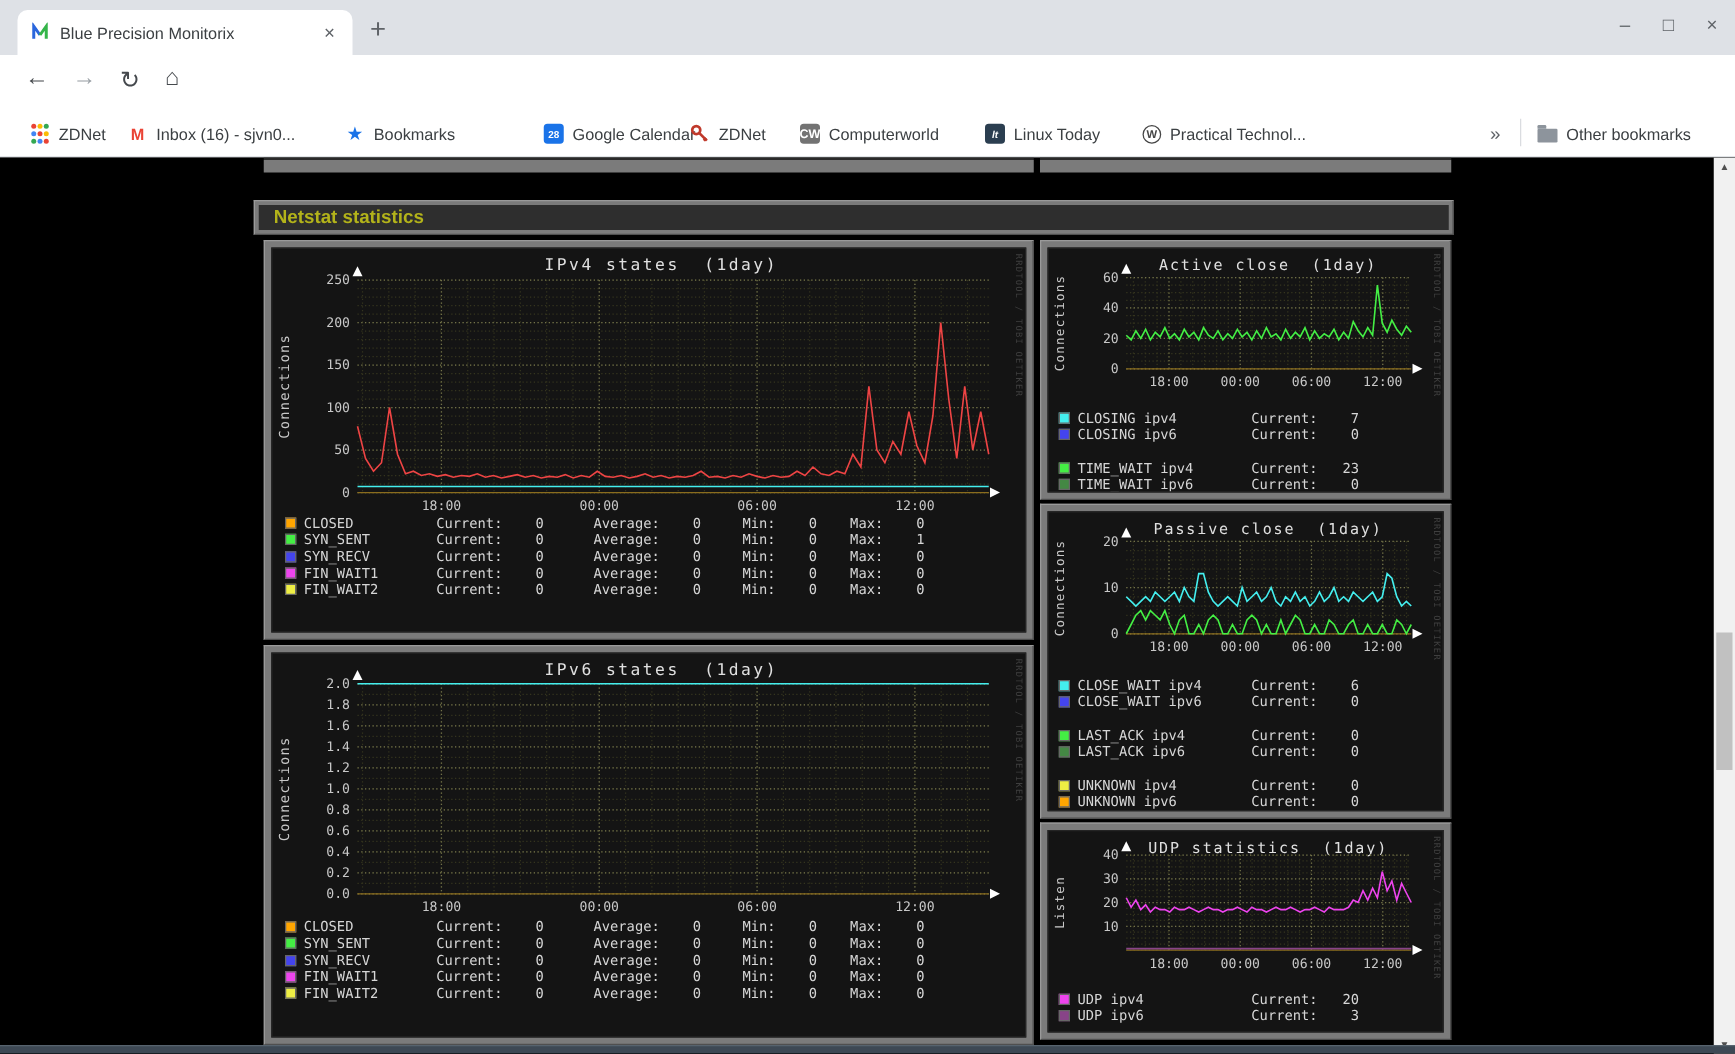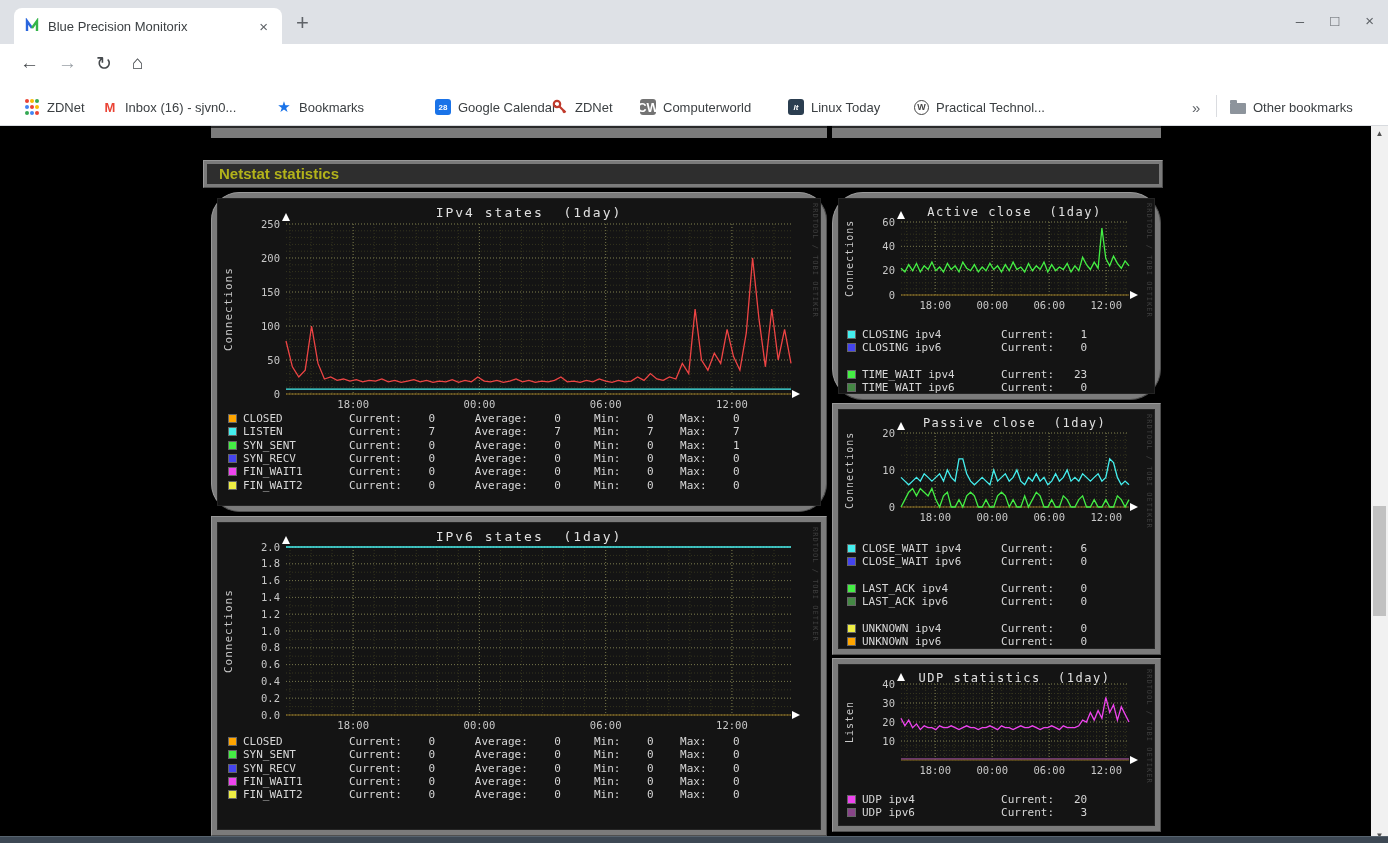--- a/index.html
+++ b/index.html
@@ -208,21 +208,21 @@
       <span class="bm-ic16">
         <svg width="16" height="16" viewBox="0 0 16 16">
             <circle cx="5" cy="5" r="3.2" stroke="#c0392b" stroke-width="2.2" fill="none"></circle>
             <line x1="7.5" y1="7.5" x2="13.5" y2="13.5" stroke="#c0392b" stroke-width="2.2"></line>
             <line x1="11" y1="13.5" x2="13" y2="11.5" stroke="#c0392b" stroke-width="2.2"></line>
           </svg>
       </span>
       <span>ZDNet</span>
     </span>
     <span class="bm" style="left:640px;">
-      <span class="bm-ic16 sq" style="background:#737373;font-size:13px;text-align:center;">CW</span>
+      <span class="bm-ic16 sq" style="background:#737373;font-size:10px;text-align:center;">CW</span>
       <span>Computerworld</span>
     </span>
     <span class="bm" style="left:788px;">
       <span class="bm-ic16 sq" style="background:#2b3e50;font-size:8px;font-style:italic;">lt</span>
       <span>Linux Today</span>
     </span>
     <span class="bm" style="left:914px;">
       <span class="bm-ic16" style="border:1.5px solid #464646;border-radius:50%;width:13px;height:13px;color:#464646;font-size:9px;font-weight:bold;">W</span>
       <span>Practical Technol...</span>
     </span>
@@ -237,21 +237,21 @@
   </div>
 
   <div class="page">
     <div class="abs frag" style="left:211px;top:0;width:616px;height:12px;"></div>
     <div class="abs frag" style="left:832px;top:0;width:329px;height:12px;"></div>
 
     <div class="section-header">
       <div class="sh-inner">Netstat statistics</div>
     </div>
 
-    <div class="frame" style="left:211px;top:66px;width:616px;height:320px;border-radius:28px;">
+    <div class="frame" style="left:211px;top:66px;width:616px;height:320px;">
       <div class="graph-image">
         <div class="g-title">IPv4 states  (1day)</div>
         <div class="g-ylabel" style="top:25px;height:170px;">Connections</div>
         <div class="chart"><svg width="602" height="306">
               <line x1="68" y1="195" x2="573" y2="195" stroke="#34341e" stroke-width="1" stroke-dasharray="1,2"></line>
               <line x1="68" y1="188.2" x2="573" y2="188.2" stroke="#34341e" stroke-width="1" stroke-dasharray="1,2"></line>
               <line x1="68" y1="181.4" x2="573" y2="181.4" stroke="#34341e" stroke-width="1" stroke-dasharray="1,2"></line>
               <line x1="68" y1="174.6" x2="573" y2="174.6" stroke="#34341e" stroke-width="1" stroke-dasharray="1,2"></line>
               <line x1="68" y1="167.8" x2="573" y2="167.8" stroke="#34341e" stroke-width="1" stroke-dasharray="1,2"></line>
               <line x1="68" y1="161" x2="573" y2="161" stroke="#34341e" stroke-width="1" stroke-dasharray="1,2"></line>
@@ -321,21 +321,20 @@
               <text x="135.16500000000002" y="209" text-anchor="middle" fill="#c8c8c8" font-size="10.5" font-family="DejaVu Sans Mono,monospace">18:00</text>
               <text x="261.41499999999996" y="209" text-anchor="middle" fill="#c8c8c8" font-size="10.5" font-family="DejaVu Sans Mono,monospace">00:00</text>
               <text x="387.665" y="209" text-anchor="middle" fill="#c8c8c8" font-size="10.5" font-family="DejaVu Sans Mono,monospace">06:00</text>
               <text x="513.915" y="209" text-anchor="middle" fill="#c8c8c8" font-size="10.5" font-family="DejaVu Sans Mono,monospace">12:00</text>
               <polyline points="68.0,142.0 74.4,167.8 80.8,178.0 87.2,171.2 93.6,127.0 100.0,164.4 106.4,180.0 112.7,178.0 119.1,181.4 125.5,180.0 131.9,182.1 138.3,180.7 144.7,182.8 151.1,181.4 157.5,182.1 163.9,180.0 170.3,182.8 176.7,181.4 183.1,183.4 189.5,182.1 195.8,180.7 202.2,182.8 208.6,181.4 215.0,183.4 221.4,182.1 227.8,182.8 234.2,180.7 240.6,183.4 247.0,181.4 253.4,182.8 259.8,178.0 266.2,182.1 272.6,182.8 278.9,181.4 285.3,183.4 291.7,182.1 298.1,180.0 304.5,182.8 310.9,181.4 317.3,183.4 323.7,182.1 330.1,182.8 336.5,181.4 342.9,178.0 349.3,182.8 355.7,182.1 362.1,183.4 368.4,181.4 374.8,182.8 381.2,180.0 387.6,182.1 394.0,183.4 400.4,181.4 406.8,182.8 413.2,182.1 419.6,178.0 426.0,181.4 432.4,174.6 438.8,180.0 445.2,181.4 451.5,178.0 457.9,180.0 464.3,164.4 470.7,174.6 477.1,110.0 483.5,161.0 489.9,171.2 496.3,154.2 502.7,164.4 509.1,130.4 515.5,157.6 521.9,171.2 528.3,133.8 534.6,59.0 541.0,120.2 547.4,167.8 553.8,110.0 560.2,161.0 566.6,130.4 573.0,164.4" fill="none" stroke="#EE4444" stroke-width="1.3"></polyline>
               <polyline points="68.0,190.2 573.0,190.2" fill="none" stroke="#44EEEE" stroke-width="1.3"></polyline>
             </svg></div>
         <div class="g-watermark">RRDTOOL / TOBI OETIKER</div>
         <div class="g-legend" style="left:10px;top:213px;">
             <div class="lrow"><span class="sw" style="background: rgb(255, 165, 0);"></span><span>CLOSED          Current:    0      Average:    0     Min:    0    Max:    0</span></div>
-            <div class="lrow"><span class="sw" style="background: rgb(68, 238, 238);"></span><span>LISTEN          Current:    7      Average:    7     Min:    7    Max:    7</span></div>
             <div class="lrow"><span class="sw" style="background: rgb(68, 238, 68);"></span><span>SYN_SENT        Current:    0      Average:    0     Min:    0    Max:    1</span></div>
             <div class="lrow"><span class="sw" style="background: rgb(68, 68, 238);"></span><span>SYN_RECV        Current:    0      Average:    0     Min:    0    Max:    0</span></div>
             <div class="lrow"><span class="sw" style="background: rgb(238, 68, 238);"></span><span>FIN_WAIT1       Current:    0      Average:    0     Min:    0    Max:    0</span></div>
             <div class="lrow"><span class="sw" style="background: rgb(238, 238, 68);"></span><span>FIN_WAIT2       Current:    0      Average:    0     Min:    0    Max:    0</span></div>
           </div>
       </div>
     </div>
 
     <div class="frame" style="left:211px;top:390px;width:616px;height:320px;">
       <div class="graph-image">
@@ -426,21 +425,21 @@
         <div class="g-legend" style="left:10px;top:212px;">
             <div class="lrow"><span class="sw" style="background: rgb(255, 165, 0);"></span><span>CLOSED          Current:    0      Average:    0     Min:    0    Max:    0</span></div>
             <div class="lrow"><span class="sw" style="background: rgb(68, 238, 68);"></span><span>SYN_SENT        Current:    0      Average:    0     Min:    0    Max:    0</span></div>
             <div class="lrow"><span class="sw" style="background: rgb(68, 68, 238);"></span><span>SYN_RECV        Current:    0      Average:    0     Min:    0    Max:    0</span></div>
             <div class="lrow"><span class="sw" style="background: rgb(238, 68, 238);"></span><span>FIN_WAIT1       Current:    0      Average:    0     Min:    0    Max:    0</span></div>
             <div class="lrow"><span class="sw" style="background: rgb(238, 238, 68);"></span><span>FIN_WAIT2       Current:    0      Average:    0     Min:    0    Max:    0</span></div>
           </div>
       </div>
     </div>
 
-    <div class="frame" style="left:832px;top:66px;width:329px;height:208px;border-radius:31px;">
+    <div class="frame" style="left:832px;top:66px;width:329px;height:208px;">
       <div class="graph-image">
         <div class="g-title" style="font-size:12px;letter-spacing:1.5px;left:46px;">Active close  (1day)</div>
         <div class="g-ylabel" style="top:23px;height:73px;font-size:10px;">Connections</div>
         <div class="chart"><svg width="315" height="194">
               <line x1="62" y1="96" x2="290" y2="96" stroke="#34341e" stroke-width="1" stroke-dasharray="1,2"></line>
               <line x1="62" y1="89.91666666666667" x2="290" y2="89.91666666666667" stroke="#34341e" stroke-width="1" stroke-dasharray="1,2"></line>
               <line x1="62" y1="83.83333333333333" x2="290" y2="83.83333333333333" stroke="#34341e" stroke-width="1" stroke-dasharray="1,2"></line>
               <line x1="62" y1="77.75" x2="290" y2="77.75" stroke="#34341e" stroke-width="1" stroke-dasharray="1,2"></line>
               <line x1="62" y1="71.66666666666667" x2="290" y2="71.66666666666667" stroke="#34341e" stroke-width="1" stroke-dasharray="1,2"></line>
               <line x1="62" y1="65.58333333333333" x2="290" y2="65.58333333333333" stroke="#34341e" stroke-width="1" stroke-dasharray="1,2"></line>
@@ -491,21 +490,21 @@
               <text x="56" y="50.833333333333336" text-anchor="end" fill="#c8c8c8" font-size="10.5" font-family="DejaVu Sans Mono,monospace">40</text>
               <text x="56" y="26.5" text-anchor="end" fill="#c8c8c8" font-size="10.5" font-family="DejaVu Sans Mono,monospace">60</text>
               <text x="96.19999999999999" y="110" text-anchor="middle" fill="#c8c8c8" font-size="10.5" font-family="DejaVu Sans Mono,monospace">18:00</text>
               <text x="153.2" y="110" text-anchor="middle" fill="#c8c8c8" font-size="10.5" font-family="DejaVu Sans Mono,monospace">00:00</text>
               <text x="210.20000000000002" y="110" text-anchor="middle" fill="#c8c8c8" font-size="10.5" font-family="DejaVu Sans Mono,monospace">06:00</text>
               <text x="267.20000000000005" y="110" text-anchor="middle" fill="#c8c8c8" font-size="10.5" font-family="DejaVu Sans Mono,monospace">12:00</text>
               <polyline points="62.0,69.2 65.9,72.9 69.7,65.6 73.6,71.7 77.5,64.4 81.3,72.9 85.2,66.8 89.1,70.5 92.9,63.1 96.8,71.7 100.6,68.0 104.5,72.9 108.4,64.4 112.2,70.5 116.1,66.8 120.0,72.9 123.8,63.1 127.7,69.2 131.6,71.7 135.4,65.6 139.3,72.9 143.2,68.0 147.0,71.7 150.9,64.4 154.7,70.5 158.6,66.8 162.5,72.9 166.3,65.6 170.2,71.7 174.1,63.1 177.9,70.5 181.8,68.0 185.7,72.9 189.5,64.4 193.4,71.7 197.3,66.8 201.1,70.5 205.0,63.1 208.8,72.9 212.7,65.6 216.6,71.7 220.4,68.0 224.3,70.5 228.2,64.4 232.0,72.9 235.9,66.8 239.8,71.7 243.6,58.3 247.5,65.6 251.4,70.5 255.2,63.1 259.1,69.2 262.9,29.1 266.8,59.5 270.7,66.8 274.5,57.1 278.4,64.4 282.3,69.2 286.1,61.9 290.0,66.8" fill="none" stroke="#44EE44" stroke-width="1.3"></polyline>
             </svg></div>
         <div class="g-watermark">RRDTOOL / TOBI OETIKER</div>
         <div class="g-legend" style="left:8px;top:129px;">
-            <div class="lrow"><span class="sw" style="background: rgb(68, 238, 238);"></span><span>CLOSING ipv4         Current:    1</span></div>
+            <div class="lrow"><span class="sw" style="background: rgb(68, 238, 238);"></span><span>CLOSING ipv4         Current:    7</span></div>
             <div class="lrow"><span class="sw" style="background: rgb(68, 68, 238);"></span><span>CLOSING ipv6         Current:    0</span></div>
             <div class="lrow"></div>
             <div class="lrow"><span class="sw" style="background: rgb(68, 238, 68);"></span><span>TIME_WAIT ipv4       Current:   23</span></div>
             <div class="lrow"><span class="sw" style="background: rgb(68, 136, 68);"></span><span>TIME_WAIT ipv6       Current:    0</span></div>
           </div>
       </div>
     </div>
 
     <div class="frame" style="left:832px;top:277px;width:329px;height:252px;">
       <div class="graph-image">

